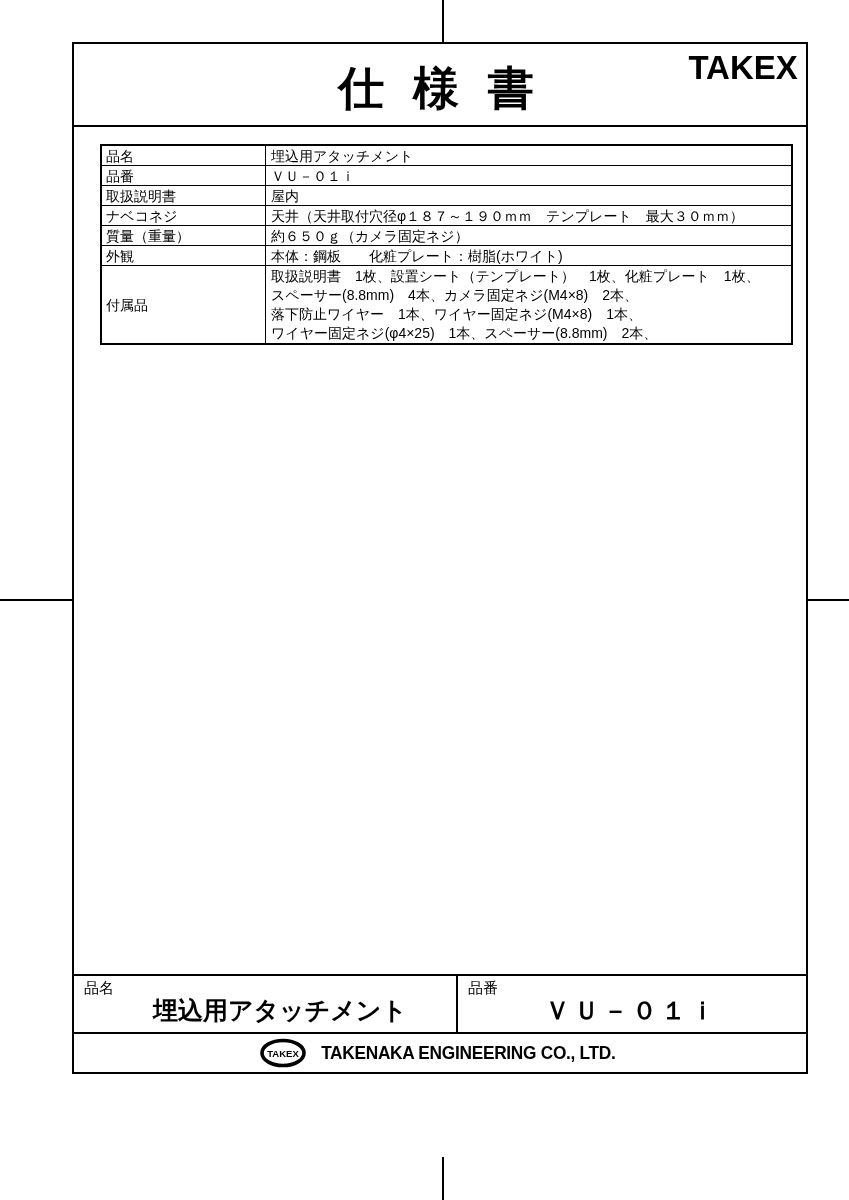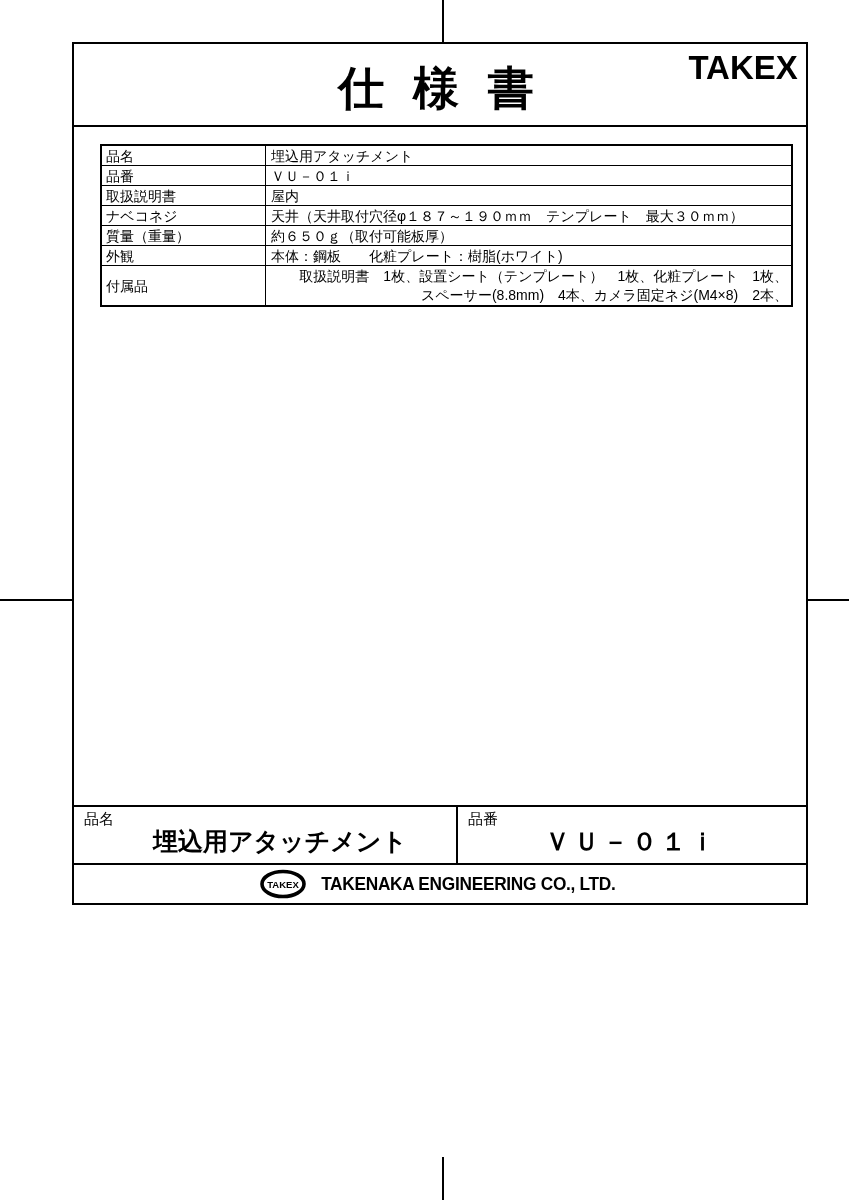--- a/index.html
+++ b/index.html
@@ -13,21 +13,21 @@
   }
   .crop-mark { position: absolute; background: #000; }
   #crop-top    { left: 442px; top: 0;      width: 2px;  height: 44px; }
   #crop-bottom { left: 442px; top: 1157px; width: 2px;  height: 43px; }
   #crop-left   { left: 0;     top: 599px;  width: 74px; height: 2px; }
   #crop-right  { left: 806px; top: 599px;  width: 43px; height: 2px; }
 
   .frame {
     position: absolute;
     left: 72px; top: 42px;
-    width: 736px; height: 863px;
+    width: 736px; height: 1032px;
     border: 2px solid #000;
     display: flex;
     flex-direction: column;
     background: #fff;
   }
 
   .header {
     position: relative;
     height: 83px;
     border-bottom: 2px solid #000;
@@ -74,21 +74,20 @@
     flex: 1 1 auto;
     padding: 1px 3px 0 5px;
     display: flex;
     align-items: center;
     white-space: nowrap;
   }
   .spec-row.simple { height: 20px; }
   .spec-row.accessories .spec-value {
     display: block;
     padding-top: 1px;
-    text-align: right;
   }
   .acc-line { height: 19px; line-height: 19px; white-space: nowrap; }
 
   .bottom-info {
     flex: 0 0 58px;
     border-top: 2px solid #000;
     display: flex;
   }
   .info-cell { position: relative; height: 100%; }
   .info-cell.name { flex: 0 0 384px; border-right: 2px solid #000; }
@@ -150,31 +149,33 @@
       <div class="spec-row simple">
         <div class="spec-label">取扱説明書</div>
         <div class="spec-value">屋内</div>
       </div>
       <div class="spec-row simple">
         <div class="spec-label">ナベコネジ</div>
         <div class="spec-value">天井（天井取付穴径φ１８７～１９０ｍｍ　テンプレート　最大３０ｍｍ）</div>
       </div>
       <div class="spec-row simple">
         <div class="spec-label">質量（重量）</div>
-        <div class="spec-value">約６５０ｇ（取付可能板厚）</div>
+        <div class="spec-value">約６５０ｇ（カメラ固定ネジ）</div>
       </div>
       <div class="spec-row simple">
         <div class="spec-label">外観</div>
         <div class="spec-value">本体：鋼板　　化粧プレート：樹脂(ホワイト)</div>
       </div>
       <div class="spec-row accessories">
         <div class="spec-label">付属品</div>
         <div class="spec-value">
           <div class="acc-line">取扱説明書　1枚、設置シート（テンプレート）　1枚、化粧プレート　1枚、</div>
           <div class="acc-line">スペーサー(8.8mm)　4本、カメラ固定ネジ(M4×8)　2本、</div>
+          <div class="acc-line">落下防止ワイヤー　1本、ワイヤー固定ネジ(M4×8)　1本、</div>
+          <div class="acc-line">ワイヤー固定ネジ(φ4×25)　1本、スペーサー(8.8mm)　2本、</div>
         </div>
       </div>
     </div>
   </div>
 
   <div class="bottom-info">
     <div class="info-cell name">
       <div class="info-label">品名</div>
       <div class="info-value">埋込用アタッチメント</div>
     </div>

